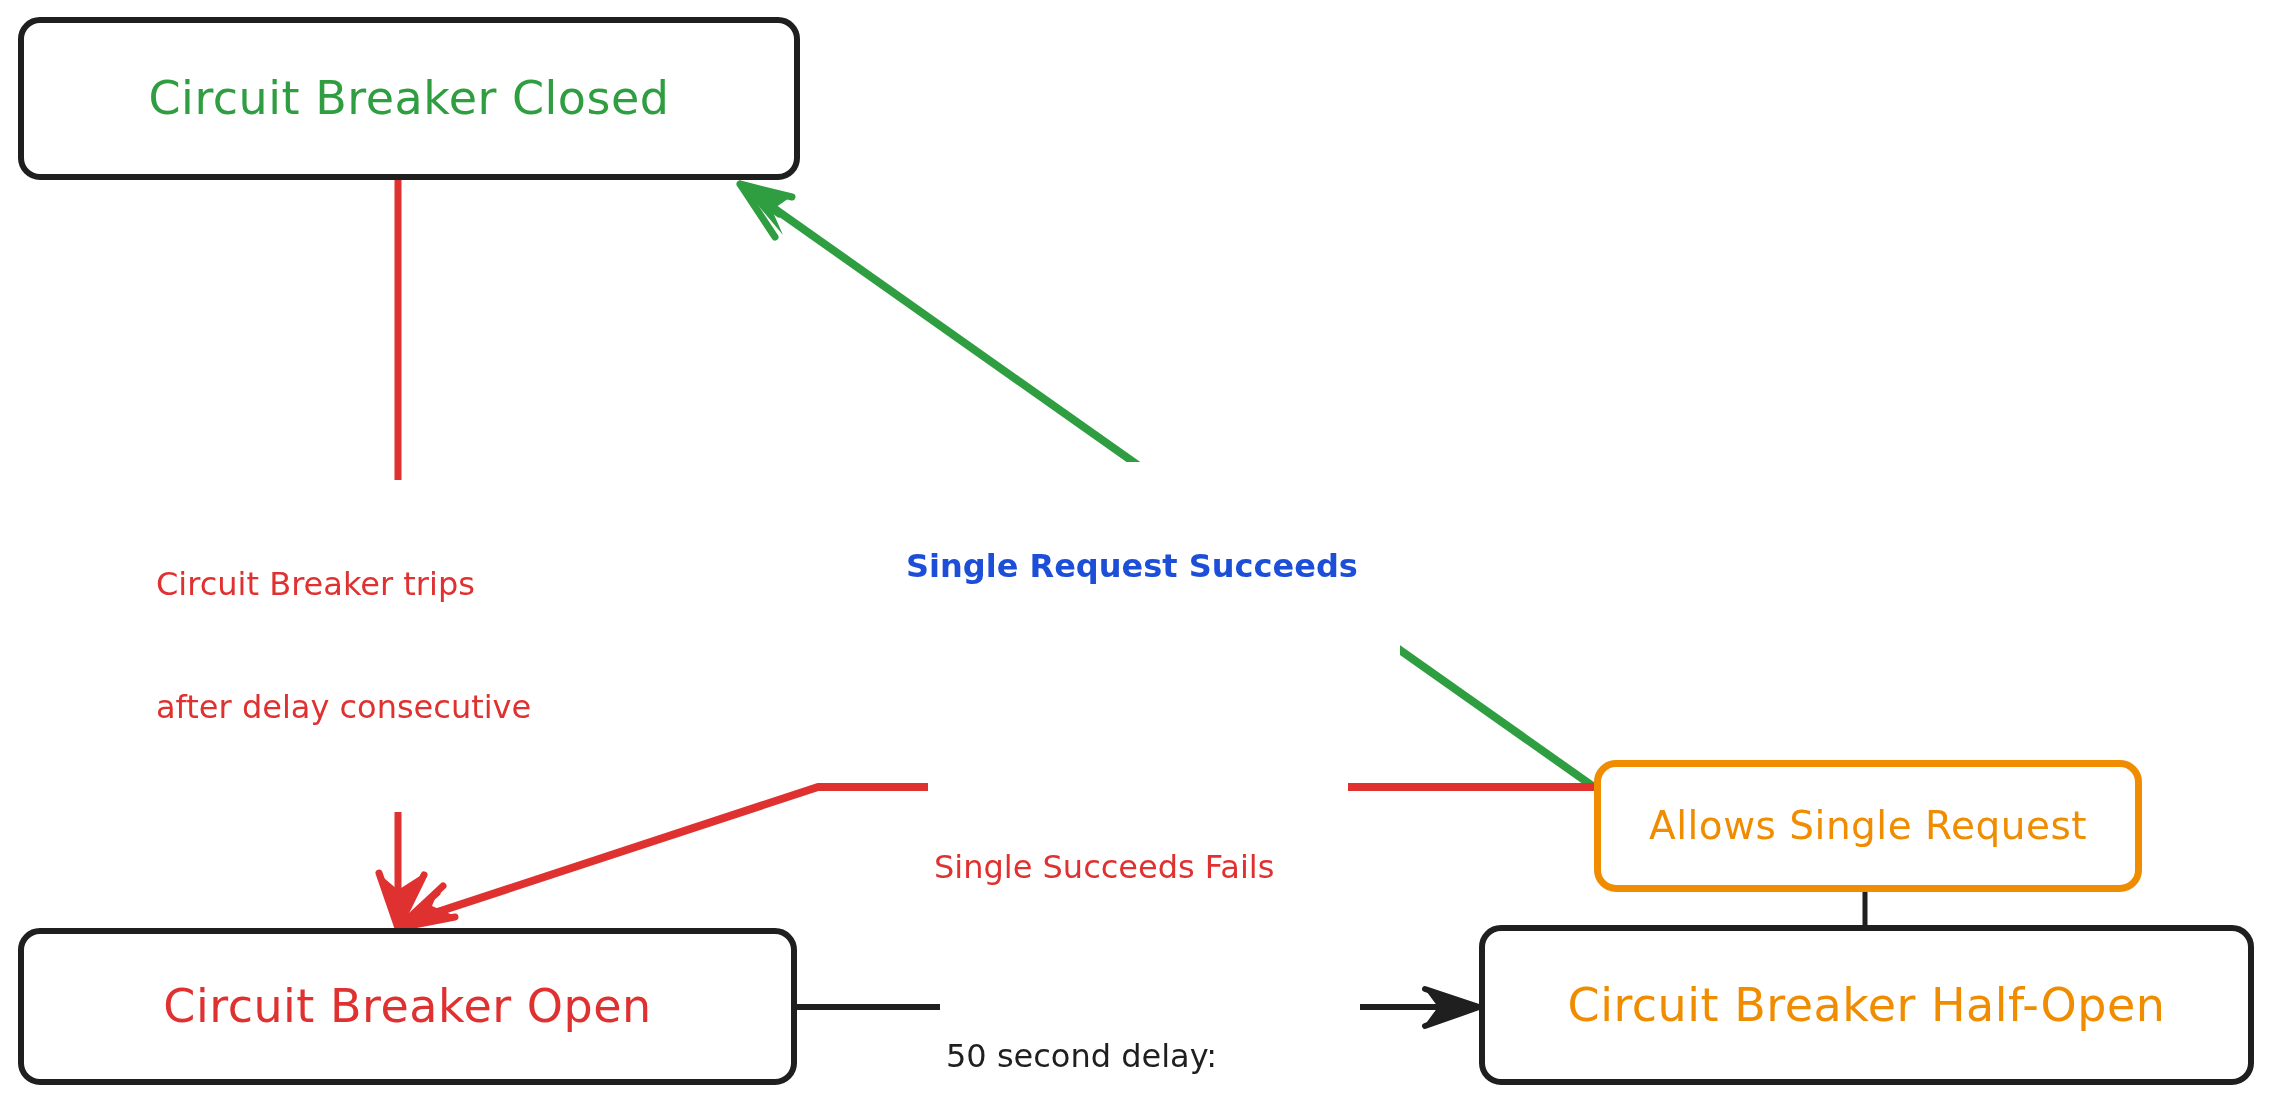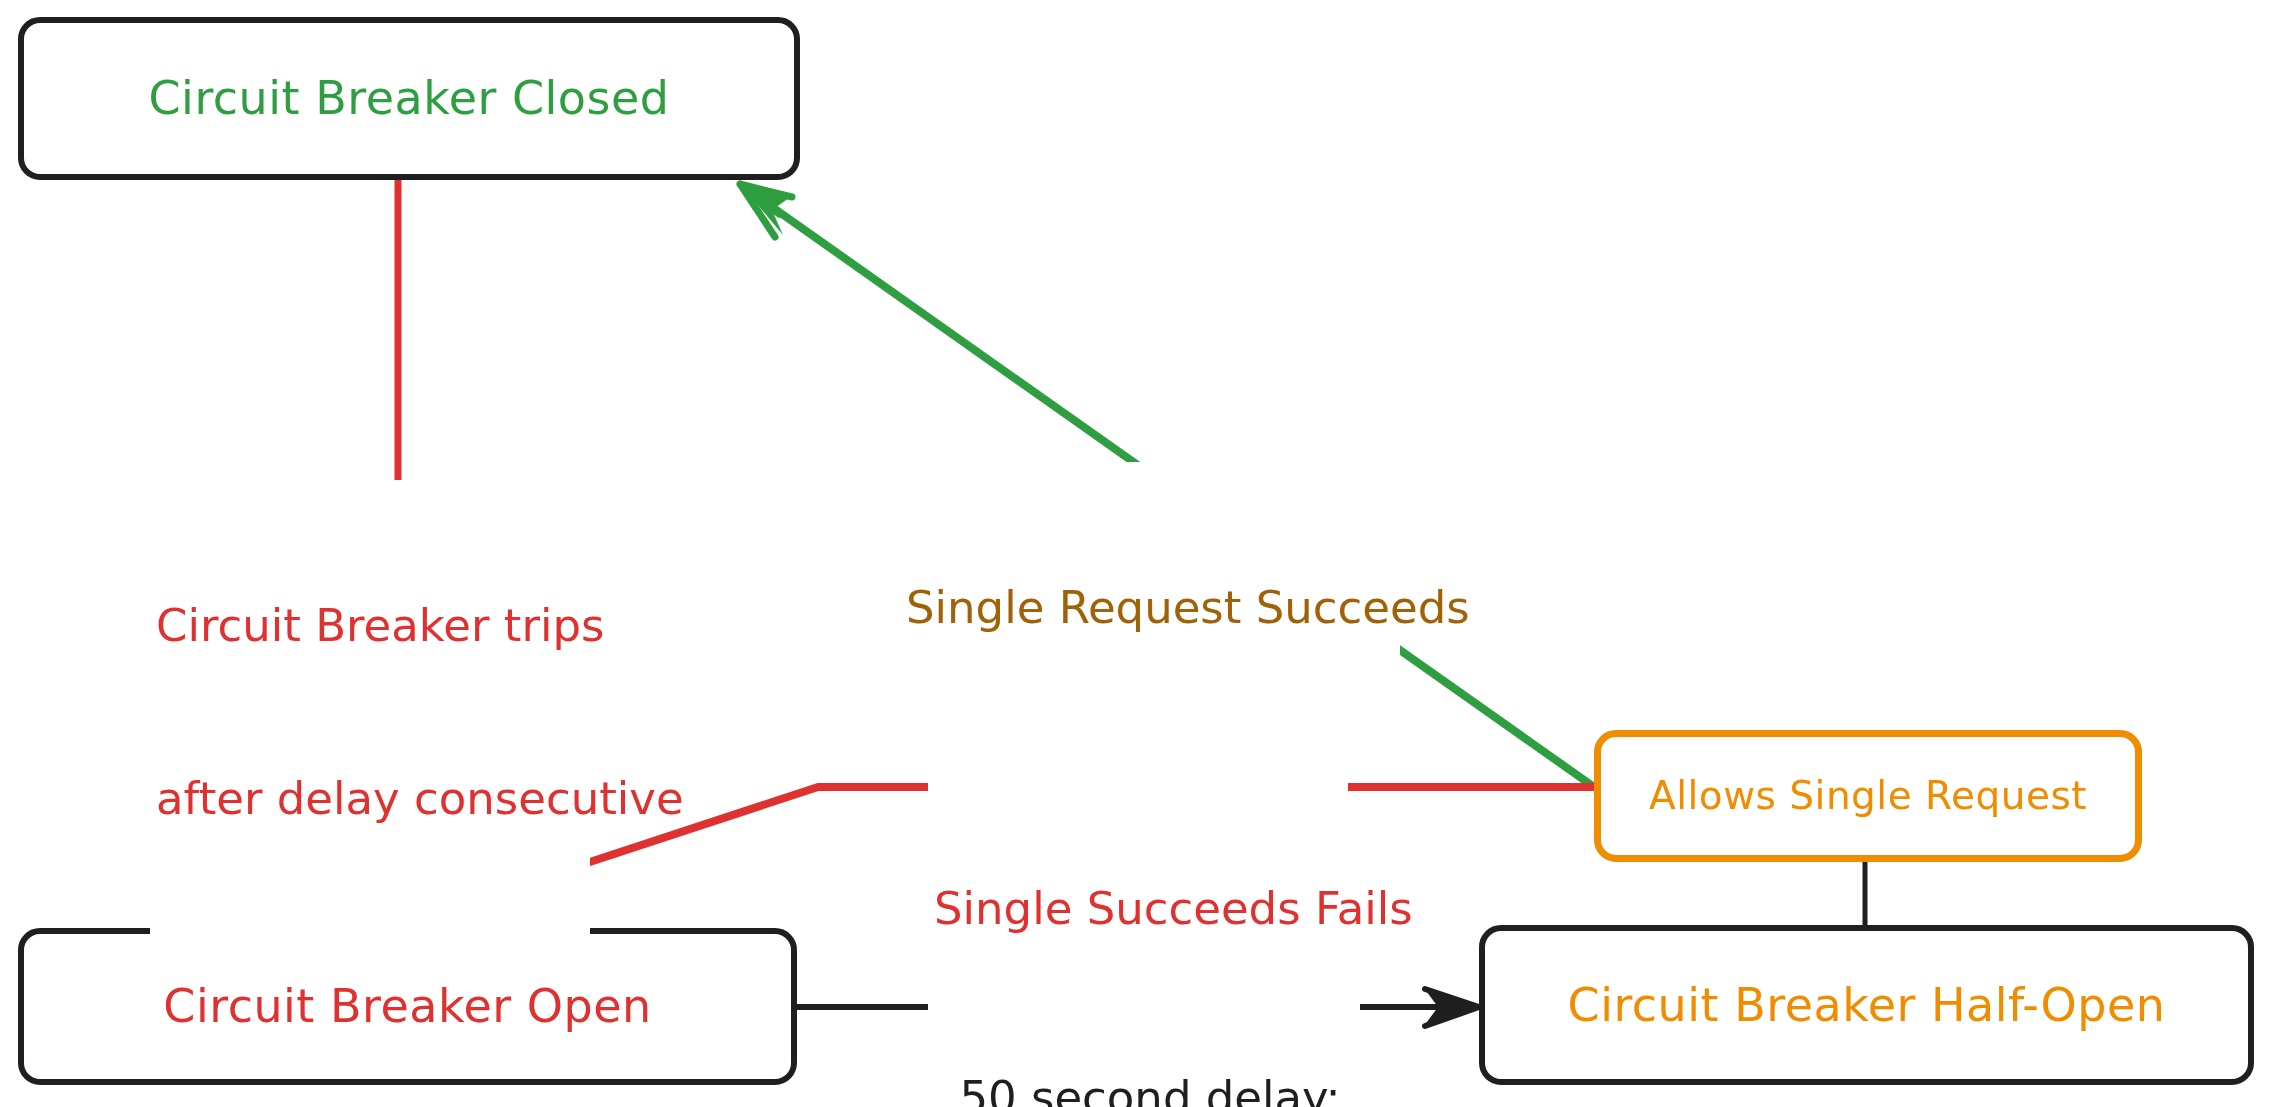--- a/index.html
+++ b/index.html
@@ -47,30 +47,29 @@
     letter-spacing: 0.5px;
     white-space: nowrap;
   }
   .label-green  { color: #2f9e41; }
   .label-red    { color: #e03131; }
   .label-orange { color: #f08c00; }
 
   .edge-label {
     position: absolute;
     background: #ffffff;
-    text-align: center;
     font-family: "DejaVu Sans", sans-serif;
-    font-size: 45px;
+    font-size: 32px;
     line-height: 1.28;
     white-space: pre;
     padding: 2px 6px;
     box-sizing: border-box;
   }
   .edge-red    { color: #e03131; }
-  .edge-green  { color: #a16207; }
+  .edge-green  { color: #1d4ed8; font-weight: bold; }
   .edge-black  { color: #1f1f1f; }
 </style>
 </head>
 <body>
 
 <div id="canvas">
 
   <svg class="layer" viewBox="0 0 2272 1107" xmlns="http://www.w3.org/2000/svg">
 
     <g>
@@ -107,21 +106,21 @@
   </div>
 
   <div class="node node-black" style="left:1479px; top:925px; width:775px; height:160px;">
     <span class="node-label label-orange">Circuit Breaker Half-Open</span>
   </div>
 
   <div class="node node-black" style="left:18px; top:928px; width:779px; height:157px;">
     <span class="node-label label-red">Circuit Breaker Open</span>
   </div>
 
-  <div class="node node-orange" style="left:1594px; top:730px; width:548px; height:132px;">
+  <div class="node node-orange" style="left:1594px; top:760px; width:548px; height:132px;">
     <span class="node-label label-orange" style="font-size:39px;">Allows Single Request</span>
   </div>
 
   <div class="edge-label edge-red" style="left:150px; top:480px; width:440px;">
     <div>Circuit Breaker trips</div>
     <div>after delay consecutive</div>
   </div>
 
   <div class="edge-label edge-green" style="left:900px; top:462px; width:500px;">
     <div>Single Request Succeeds</div>

